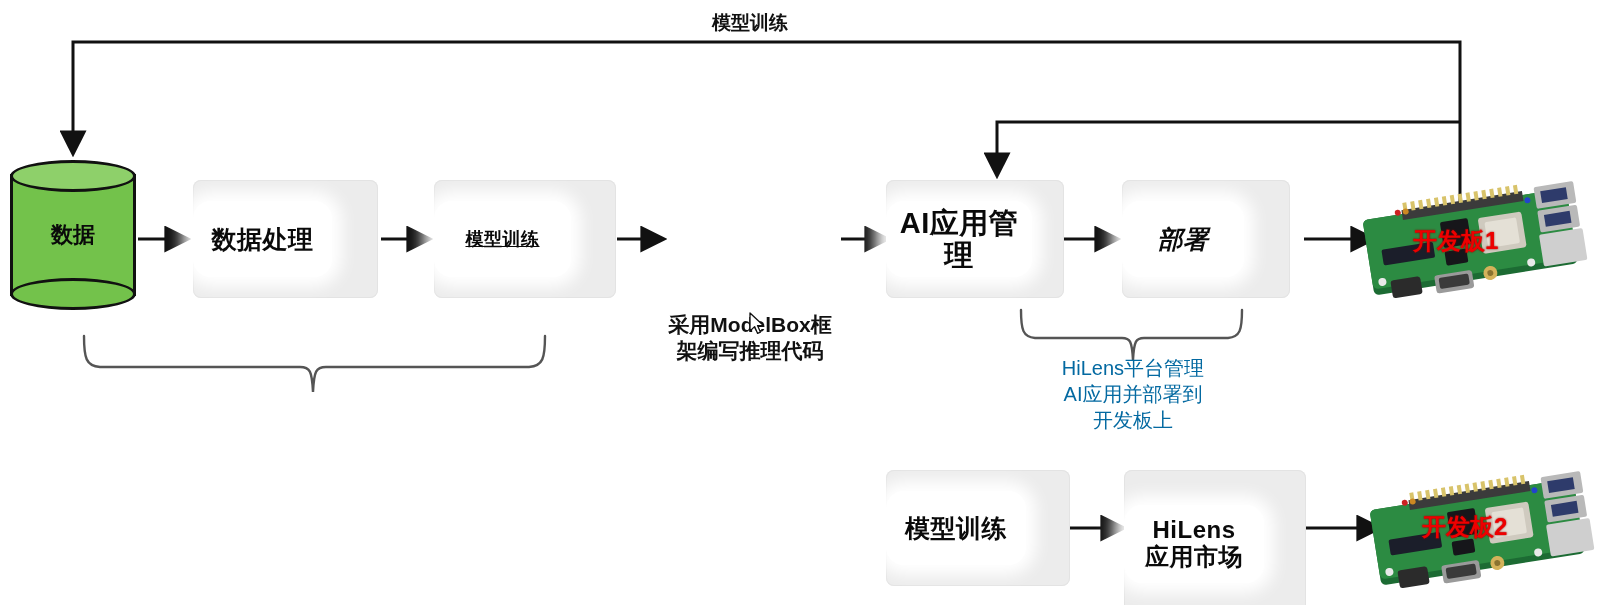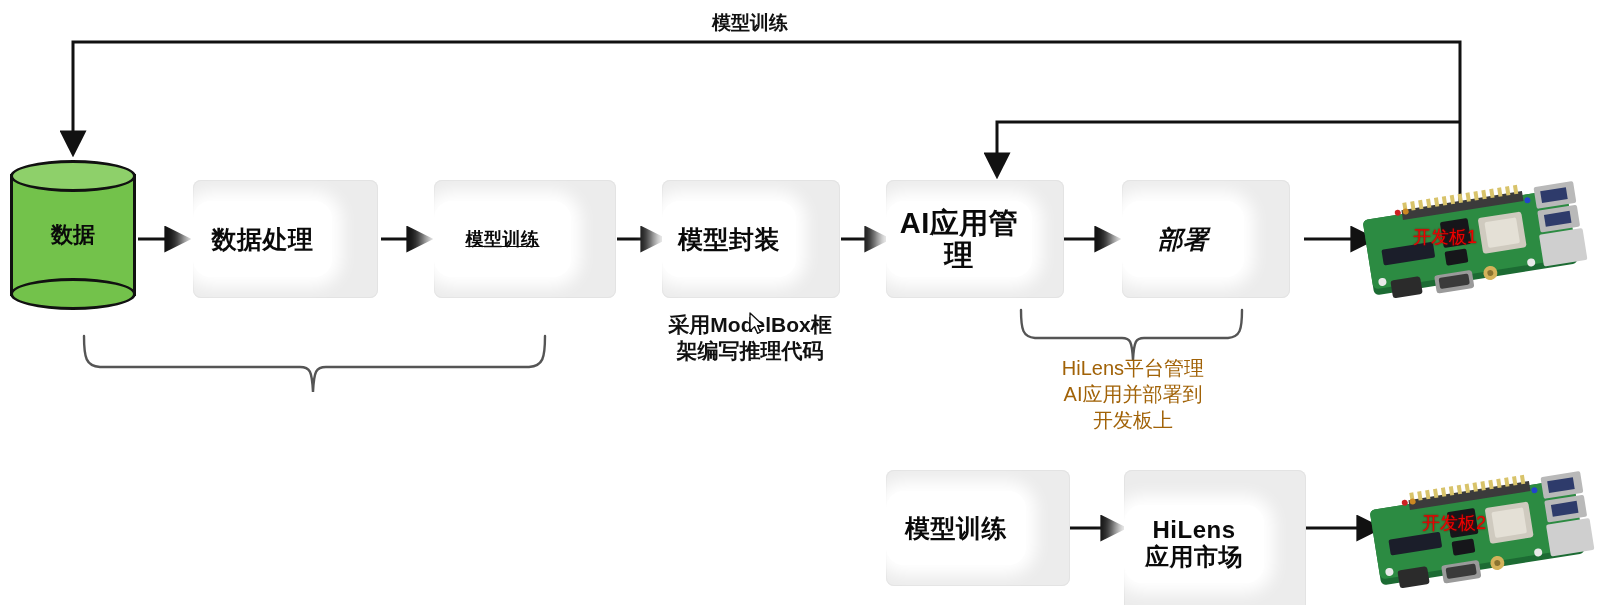--- a/index.html
+++ b/index.html
@@ -29,27 +29,27 @@
             background:#8ED06A;border:3px solid #111;box-sizing:border-box;}
   .cyl .bot{position:absolute;left:0;right:0;bottom:0;height:32px;border-radius:50%;
             background:#73C24B;border:3px solid #111;box-sizing:border-box;}
   .cyl .ctext{position:absolute;left:0;right:0;top:50%;transform:translateY(-50%);
               text-align:center;font-weight:bold;font-size:22px;color:#0a0a0a;z-index:5;}
 
   
   .caption{position:absolute;text-align:center;color:#111;white-space:pre-line;
            line-height:1.22;font-weight:bold;}
   .wirelabel{position:absolute;text-align:center;color:#111;font-weight:bold;font-size:19px;}
-  .brace-label{position:absolute;text-align:center;color:#a16207;white-space:pre-line;
+  .brace-label{position:absolute;text-align:center;color:#0369a1;white-space:pre-line;
                line-height:1.3;font-size:20px;}
 
   
   .board{position:absolute;}
-  .board .tag{position:absolute;font-weight:normal;color:#ee0000;
-              font-size:18px;letter-spacing:0px;text-shadow:0 0 2px #8a0000;}
+  .board .tag{position:absolute;font-weight:bold;color:#ee0000;
+              font-size:24px;letter-spacing:0px;text-shadow:0 0 2px #8a0000;}
 
   
   .cursor{position:absolute;width:18px;height:24px;}
 </style>
 </head>
 <body>
 
 <div id="stage">
 
   <svg id="wires" viewBox="0 0 1606 605">
@@ -95,25 +95,20 @@
       <span class="lbl">数据处理</span>
     </div>
   </div>
 
   <div class="node" style="left:434px;top:180px;width:182px;height:118px;">
     <div class="inner" style="width:137px;height:76px;font-size:18px;text-decoration:underline;">
       <span class="lbl">模型训练</span>
     </div>
   </div>
 
-  <div class="node" style="left:662px;top:180px;width:178px;height:118px;">
-    <div class="inner" style="width:134px;height:76px;font-size:25px;">
-      <span class="lbl">模型封装</span>
-    </div>
-  </div>
 
   <div class="node" style="left:886px;top:180px;width:178px;height:118px;">
     <div class="inner" style="width:146px;height:76px;font-size:29px;">
       <span class="lbl">AI应用管理</span>
     </div>
   </div>
 
   <div class="node" style="left:1122px;top:180px;width:168px;height:118px;font-style:italic;">
     <div class="inner" style="width:122px;height:76px;font-size:25px;">
       <span class="lbl">部署</span>

